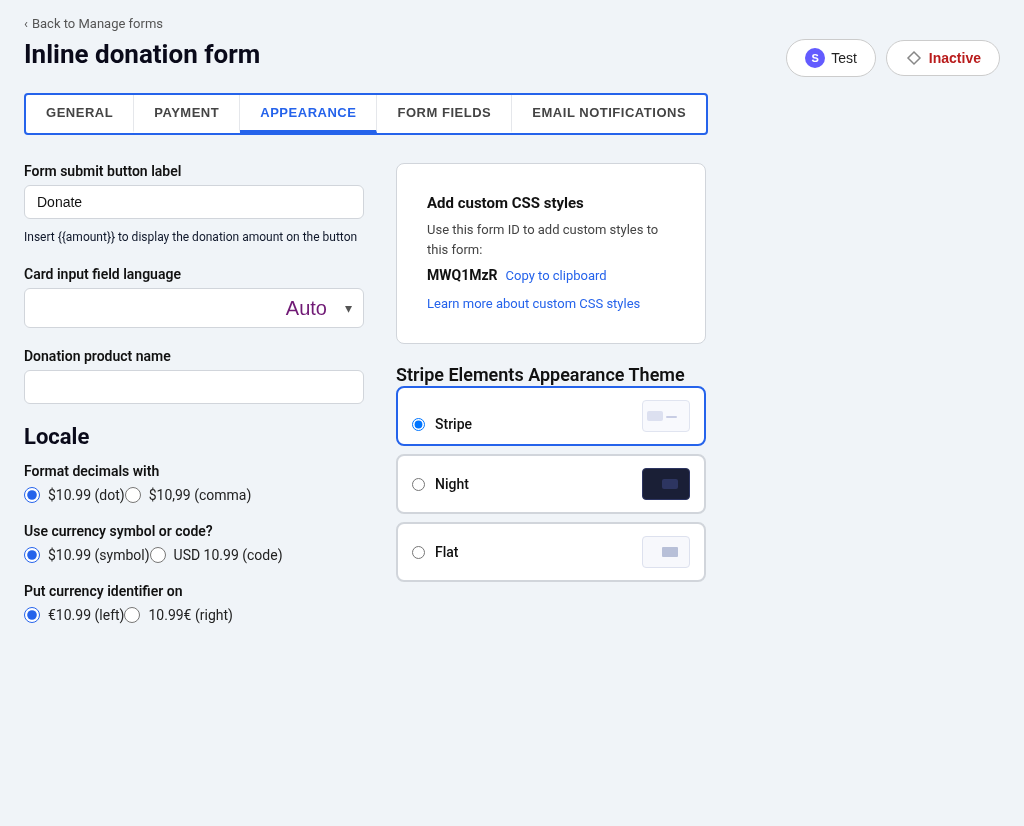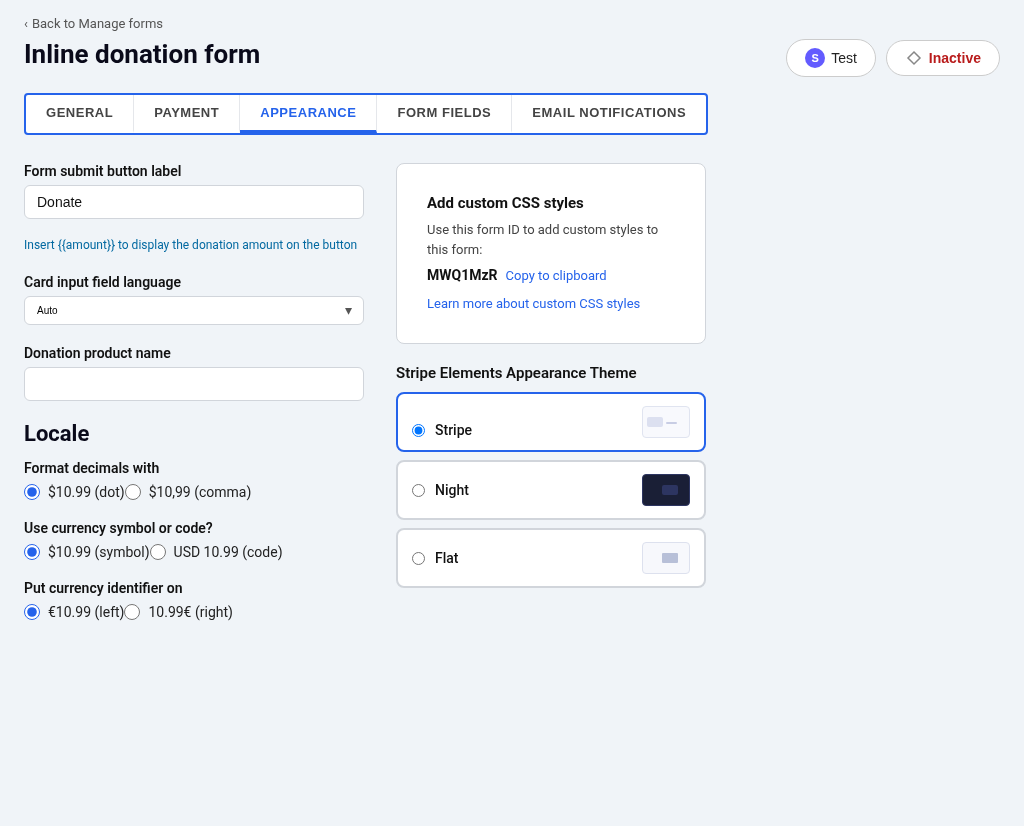--- a/index.html
+++ b/index.html
@@ -135,39 +135,40 @@
       padding: 8px 12px;
       border: 1.5px solid #d1d5db;
       border-radius: 6px;
       font-size: 14px;
       background: #fff;
       color: #111;
       outline: none;
     }
     .field-hint {
       font-size: 12px;
-      color: #0369a1;
-      margin-top: 18px;
+      color: #0f172a;
+      margin-top: 10px;
       line-height: 1.4;
     }
     .select-wrapper {
       position: relative;
       width: 100%;
     }
     .select-input {
       width: 100%;
       padding: 8px 36px 8px 12px;
       border: 1.5px solid #d1d5db;
       border-radius: 6px;
-      font-size: 10px;
-      background: #fff;
-      color: #000000;
+      font-size: 20px;
+      background: #fff;
+      color: #701a75;
       appearance: none;
       outline: none;
       cursor: pointer;
+      text-align: right;
     }
     .select-chevron {
       position: absolute;
       right: 12px;
       top: 50%;
       transform: translateY(-50%);
       pointer-events: none;
       color: #555;
       font-size: 14px;
     }
@@ -235,24 +236,24 @@
     }
     .learn-link {
       color: #2563eb;
       font-size: 13px;
       cursor: pointer;
       text-decoration: none;
       line-height: 1.4;
       display: inline-block;
     }
     .theme-section-title {
-      font-size: 15px;
+      font-size: 18px;
       font-weight: 600;
       color: #111;
-      margin-bottom: 10px;
+      margin-bottom: 1px;
     }
     .theme-option {
       display: flex;
       align-items: center;
       justify-content: space-between;
       padding: 12px 14px;
       border: 2px solid #d1d5db;
       border-radius: 8px;
       margin-bottom: 8px;
       cursor: pointer;

